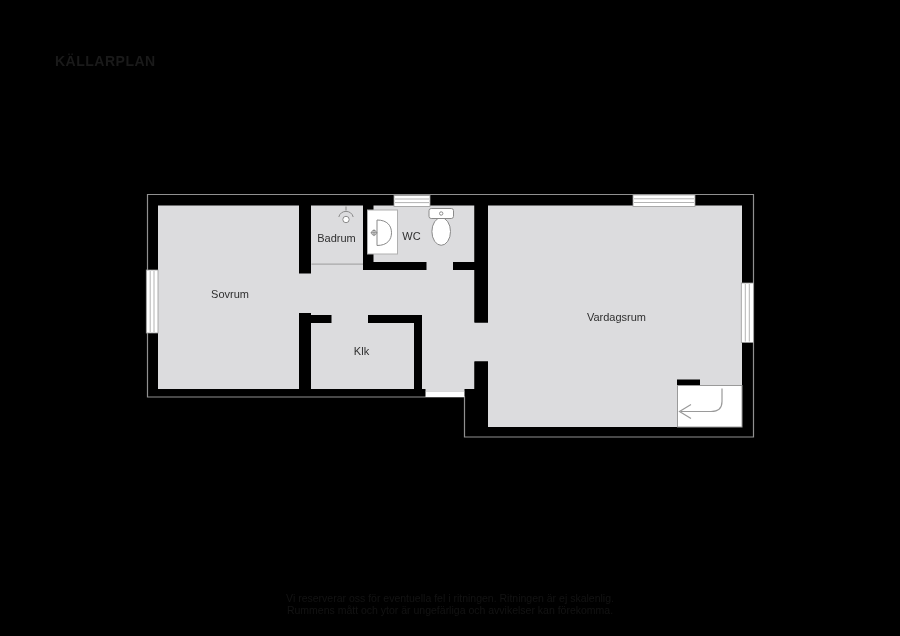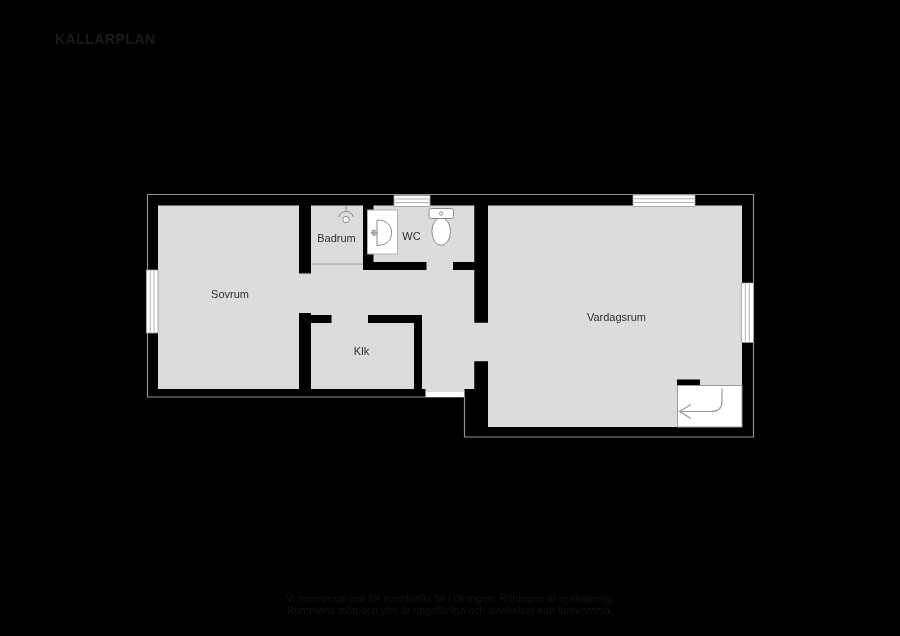--- a/index.html
+++ b/index.html
@@ -1,18 +1,18 @@
 <!DOCTYPE html>
 <html><head>
 <meta charset="utf-8">
 <style>
   html,body{margin:0;padding:0;background:#000;}
   .stage{position:relative;width:900px;height:636px;background:#000;overflow:hidden;
          font-family:"Liberation Sans",sans-serif;}
-  .plan-title{position:absolute;left:55px;top:31px;color:#1a1a1a;font-weight:bold;
+  .plan-title{position:absolute;left:55px;top:53px;color:#1a1a1a;font-weight:bold;
          font-size:14px;letter-spacing:.5px;white-space:nowrap;}
   .footer{position:absolute;left:0;top:592px;width:900px;text-align:center;
          color:#131313;font-size:10.5px;line-height:12.4px;}
   svg{position:absolute;left:0;top:0;}
   svg text.label{font-family:"Liberation Sans",sans-serif;font-size:11px;}
 </style>
 </head>
 <body>
 
 <div class="stage">

